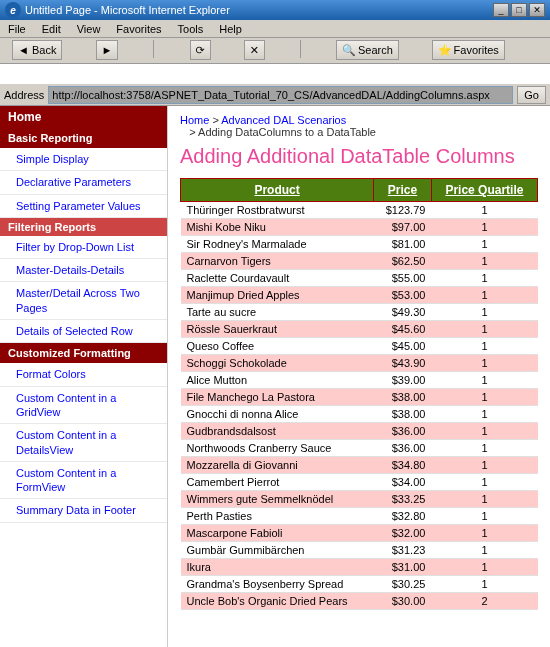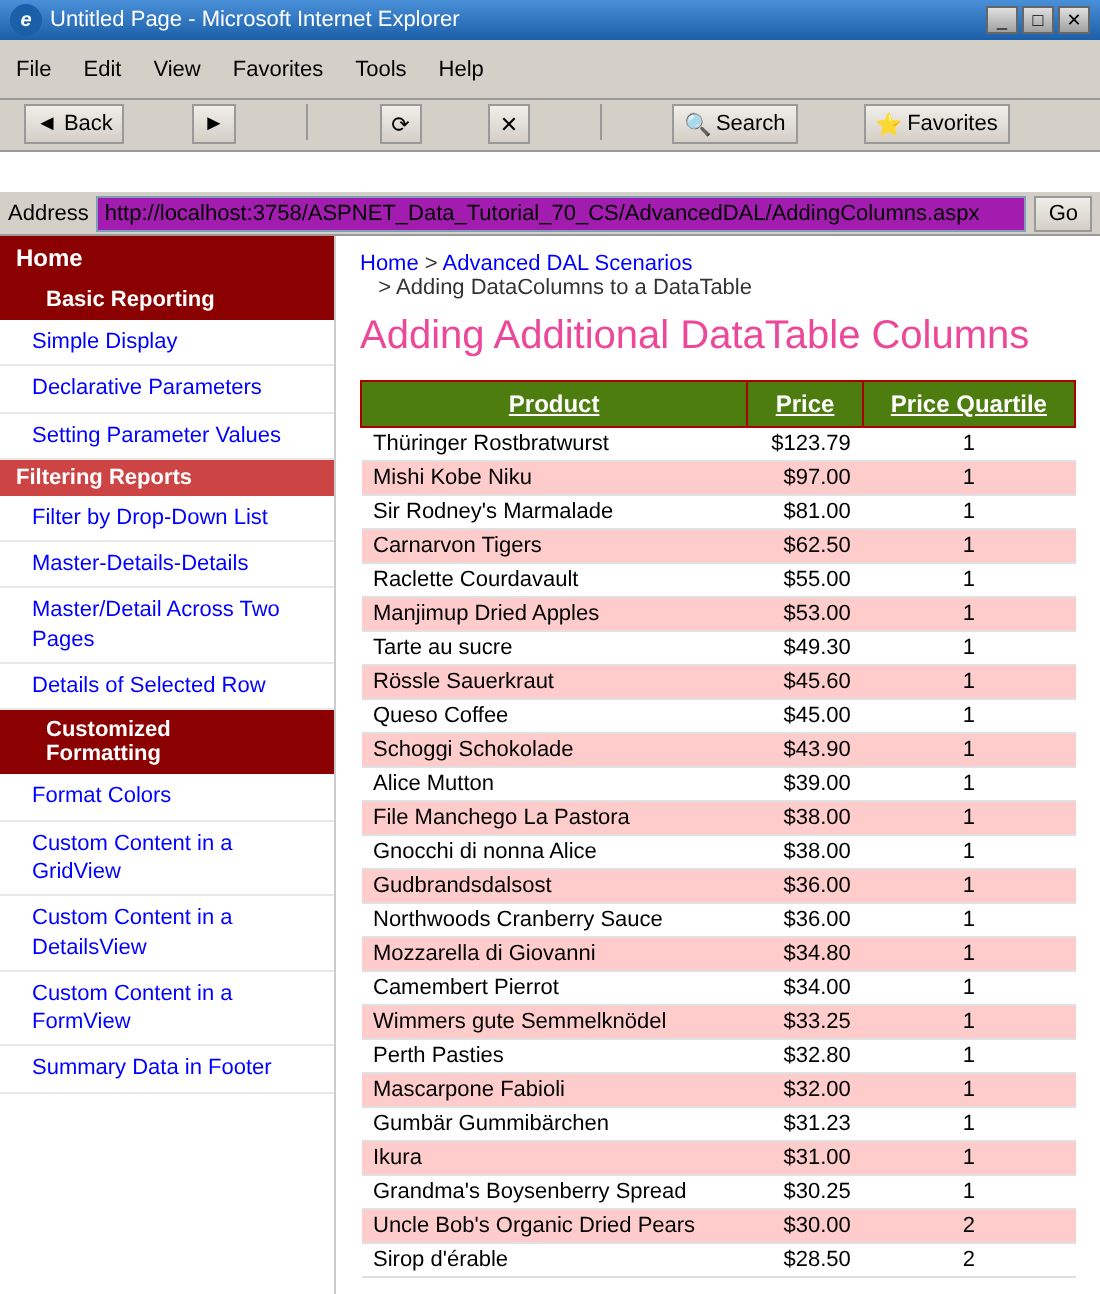--- a/index.html
+++ b/index.html
@@ -28,21 +28,21 @@
     }
 
     
     .menu-bar {
       background: #d4d0c8;
       border-bottom: 1px solid #999;
       padding: 2px 4px;
       display: flex;
       gap: 8px;
       font-size: 11px;
-      height: 30px;
+      height: 18px;
       align-items: center;
     }
     .menu-item { cursor: pointer; padding: 1px 4px; }
 
     
     .toolbar {
       background: #d4d0c8;
       border-bottom: 1px solid #999;
       padding: 2px 4px;
       display: flex;
@@ -73,21 +73,21 @@
       align-items: center;
       gap: 4px;
       height: 22px;
       font-size: 11px;
       margin-top: 20px;
     }
     .address-label { font-size: 11px; }
     .address-input {
       flex: 1;
       border: 1px solid #7f9db9;
-      background: #a21caf;
+      background: #a3a3a3;
       padding: 0 3px;
       font-size: 11px;
       height: 18px;
     }
     .go-btn {
       background: linear-gradient(to bottom, #f0ede8, #d4d0c8);
       border: 1px solid #999;
       padding: 1px 6px;
       font-size: 11px;
       cursor: pointer;
@@ -116,21 +116,21 @@
       color: #fff;
       padding: 4px 8px;
       font-size: 12px;
       font-weight: bold;
       cursor: pointer;
     }
 
     .sidebar-section-header {
       background: #8b0000;
       color: #fff;
-      padding: 4px 23px;
+      padding: 4px 8px;
       font-size: 11px;
       font-weight: bold;
       cursor: pointer;
     }
 
     .sidebar-item {
       padding: 4px 8px 4px 16px;
       font-size: 11px;
       border-bottom: 1px solid #e8e8e8;
       cursor: pointer;
@@ -411,21 +411,16 @@
           <tr>
             <td>Grandma's Boysenberry Spread</td>
             <td>$30.25</td>
             <td>1</td>
           </tr>
           <tr>
             <td>Uncle Bob's Organic Dried Pears</td>
             <td>$30.00</td>
             <td>2</td>
           </tr>
-          <tr>
-            <td>Sirop d'érable</td>
-            <td>$28.50</td>
-            <td>2</td>
-          </tr>
         </tbody>
     </table>
   </div>
 </div>
 
 </body></html>

